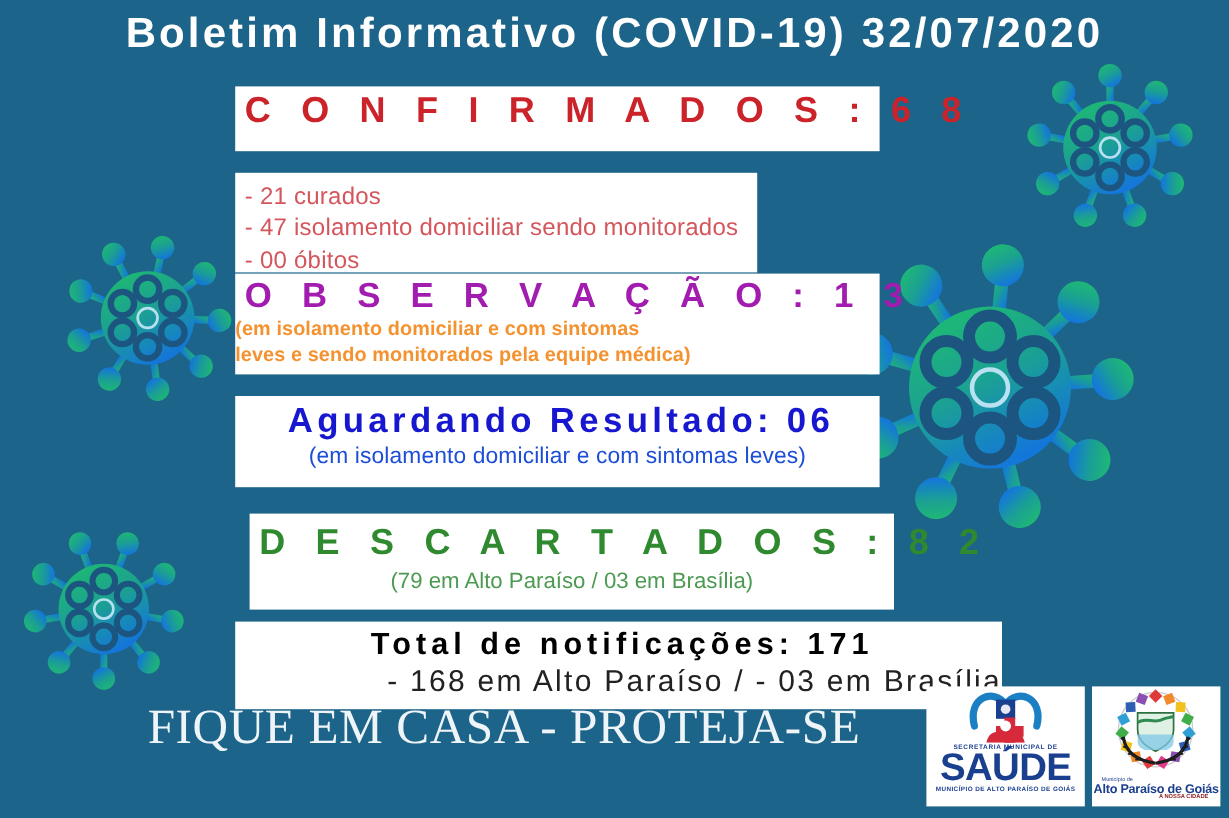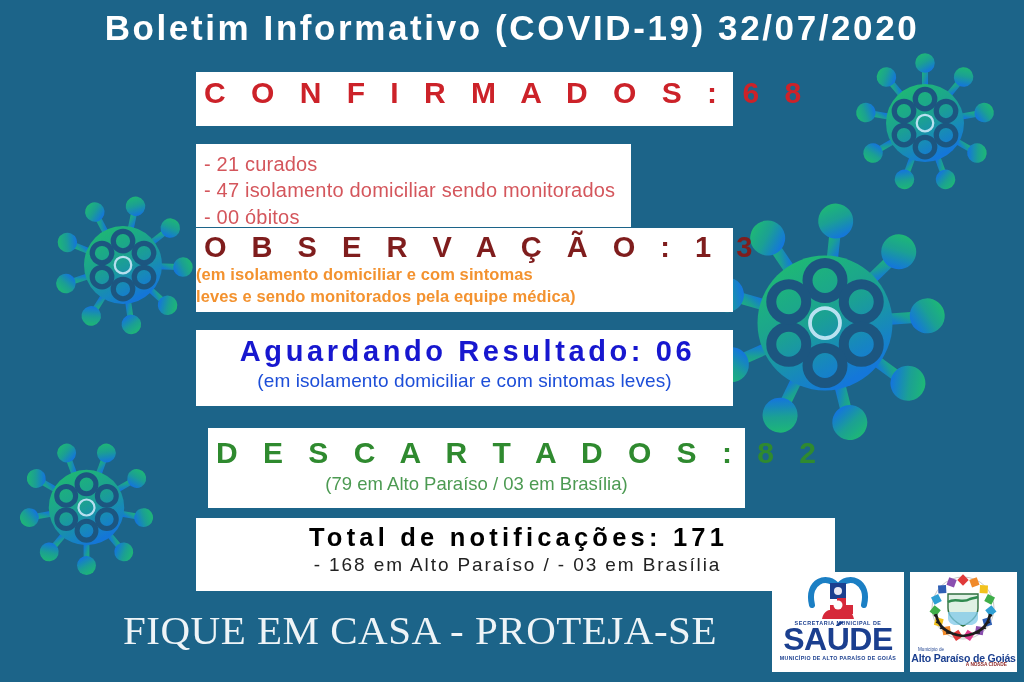--- a/index.html
+++ b/index.html
@@ -77,21 +77,21 @@
     line-height: 1.32;
     letter-spacing: 0.2px;
   }
 
   
   #card-observacao {
     left: 196px; top: 228px; width: 537px; height: 84px;
     padding-top: 4px;
   }
   #card-observacao .headline {
-    color: #7f1d1d;
+    color: #a21caf;
     font-size: 29px;
     letter-spacing: 8.5px;
     padding-left: 8px;
   }
   #card-observacao .sub {
     color: #f3922f;
     font-size: 16.5px;
     font-weight: bold;
     line-height: 1.3;
     letter-spacing: 0.1px;
@@ -142,32 +142,32 @@
     padding-top: 6px;
   }
   #card-total .headline {
     color: #000000;
     font-size: 25.5px;
     letter-spacing: 4.2px;
     padding-left: 6px;
   }
   #card-total .sub {
     color: #222222;
-    font-size: 19px;
-    text-align: center;
+    font-size: 25px;
+    text-align: right;
     letter-spacing: 1.9px;
     margin-top: 4px;
     padding-left: 4px;
   }
 
   
   .slogan {
     position: absolute;
     left: 110px;
-    top: 606px;
+    top: 581px;
     width: 620px;
     text-align: center;
     color: #eef4f7;
     font-family: "Liberation Serif", serif;
     font-size: 41px;
     letter-spacing: 0.5px;
     white-space: nowrap;
     z-index: 5;
   }
 

